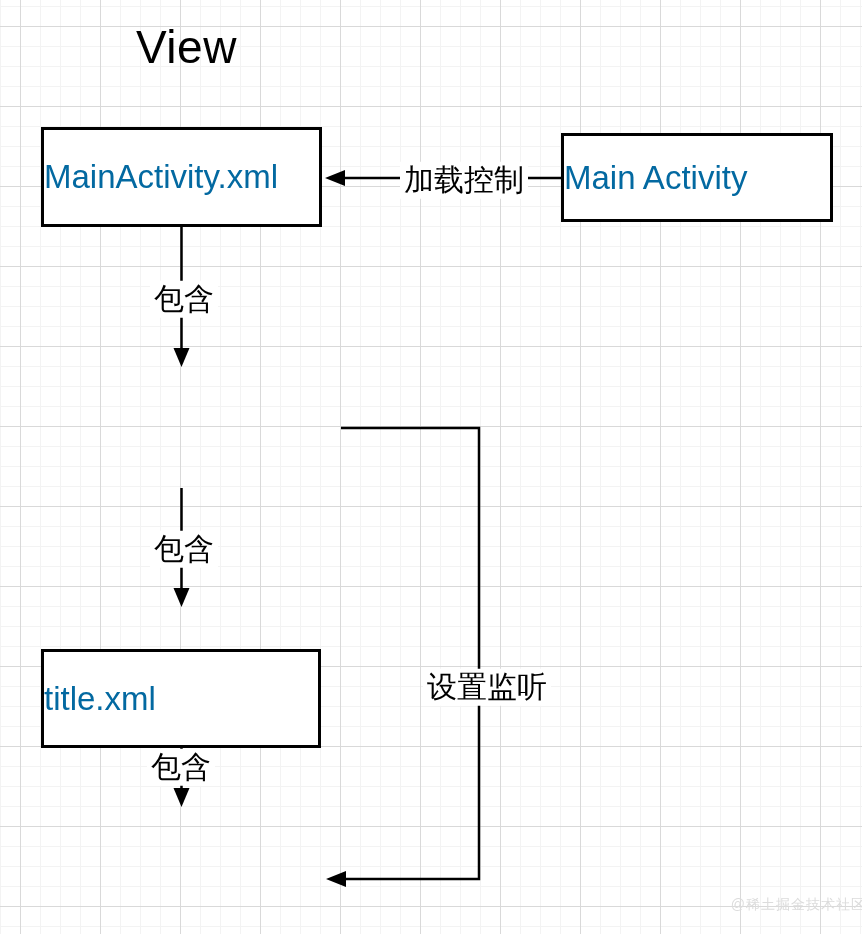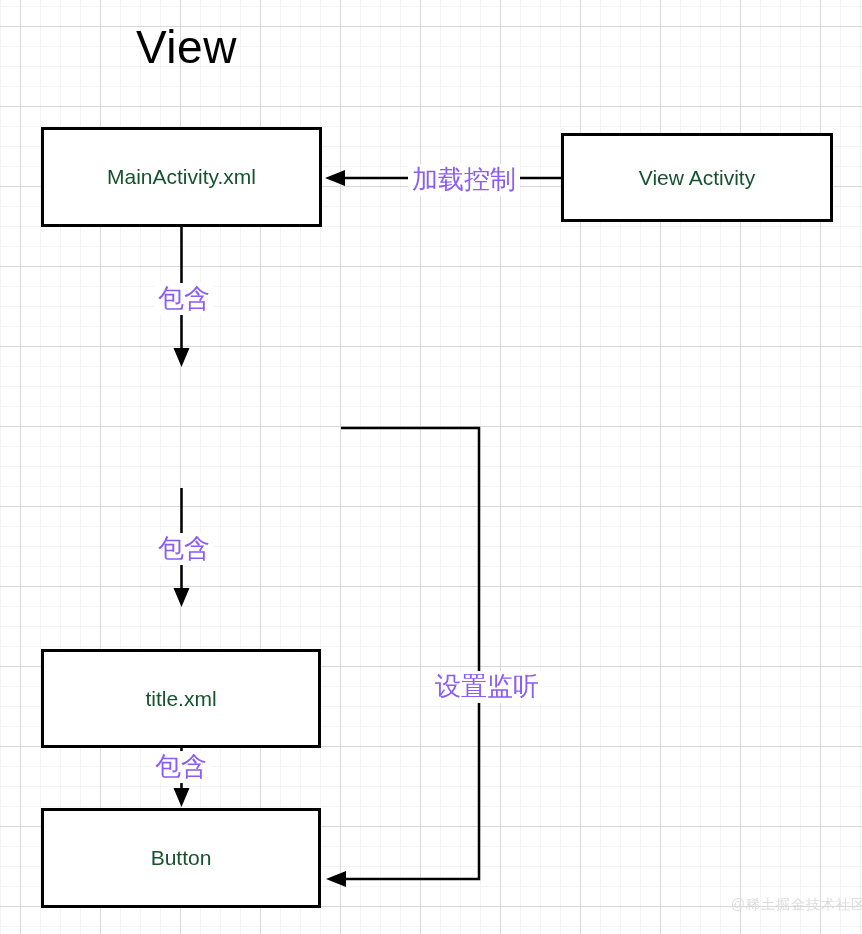--- a/index.html
+++ b/index.html
@@ -32,44 +32,44 @@
     color: #000000;
     letter-spacing: 0.5px;
   }
   .node {
     position: absolute;
     box-sizing: border-box;
     background: #ffffff;
     border: 3px solid #000000;
     display: flex;
     align-items: center;
-    justify-content: center;
-    font-size: 21px;
-    color: #14532d;
+    justify-content: flex-start;
+    font-size: 33px;
+    color: #0369a1;
     text-align: center;
   }
   #node-mainactivity-xml { left: 41px;  top: 127px; width: 281px; height: 100px; }
   #node-main-activity    { left: 561px; top: 133px; width: 272px; height: 89px;  }
   #node-titlelayout      { left: 41px;  top: 368px; width: 300px; height: 120px; }
   #node-title-xml        { left: 41px;  top: 608px; width: 280px; height: 99px; margin-top: 41px;  }
   #node-button           { left: 41px;  top: 808px; width: 280px; height: 100px; }
 
   #edges-layer {
     position: absolute;
     left: 0; top: 0;
     width: 862px; height: 934px;
     pointer-events: none;
   }
   .edge-label {
     position: absolute;
     transform: translate(-50%, -50%);
     background: #ffffff;
     padding: 1px 4px;
-    font-size: 26px;
-    color: #8b5cf6;
+    font-size: 30px;
+    color: #000000;
     white-space: nowrap;
     line-height: 1.15;
     font-family: Liberation Serif, serif;
   }
   #edge-label-load-control { left: 464px; top: 180px; }
   #edge-label-contain-1    { left: 184px; top: 299px; }
   #edge-label-contain-2    { left: 184px; top: 549px; }
   #edge-label-contain-3    { left: 181px; top: 767px; }
   #edge-label-set-listener { left: 487px; top: 687px; text-align: right; }
 
@@ -104,27 +104,24 @@
     <polygon points="181.5,807 173.5,788 189.5,788" fill="#000000"></polygon>
 
     <path d="M341,428 L479,428 L479,879 L345,879" stroke="#000000" stroke-width="2.5" fill="none"></path>
     <polygon points="326,879 346,871 346,887" fill="#000000"></polygon>
   </svg>
 
   <div class="node" id="node-mainactivity-xml">
     <span>MainActivity.xml</span>
   </div>
   <div class="node" id="node-main-activity">
-    <span>View Activity</span>
+    <span>Main Activity</span>
   </div>
   <div class="node" id="node-title-xml">
     <span>title.xml</span>
-  </div>
-  <div class="node" id="node-button">
-    <span>Button</span>
   </div>
 
   <div class="edge-label" id="edge-label-load-control">加载控制</div>
   <div class="edge-label" id="edge-label-contain-1">包含</div>
   <div class="edge-label" id="edge-label-contain-2">包含</div>
   <div class="edge-label" id="edge-label-contain-3">包含</div>
   <div class="edge-label" id="edge-label-set-listener">设置监听</div>
 
   <div class="watermark">@稀土掘金技术社区</div>
 

